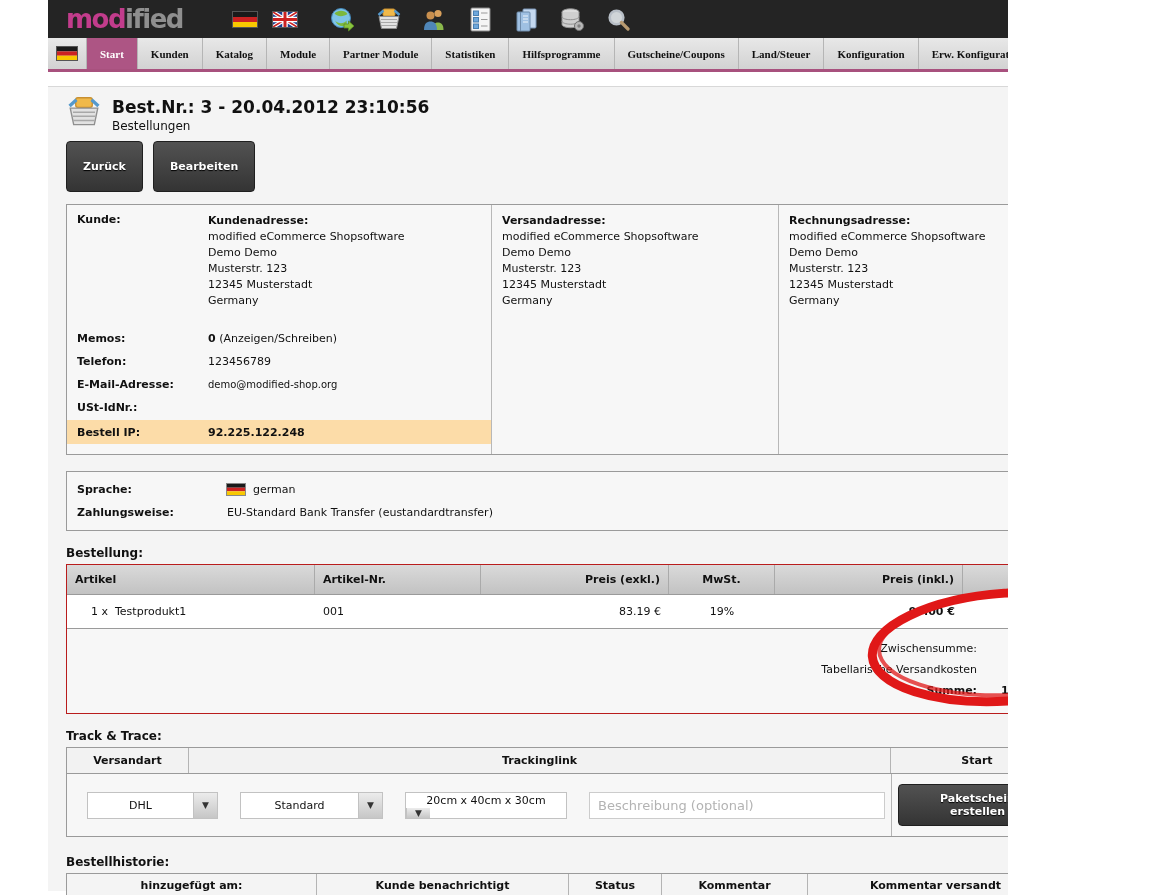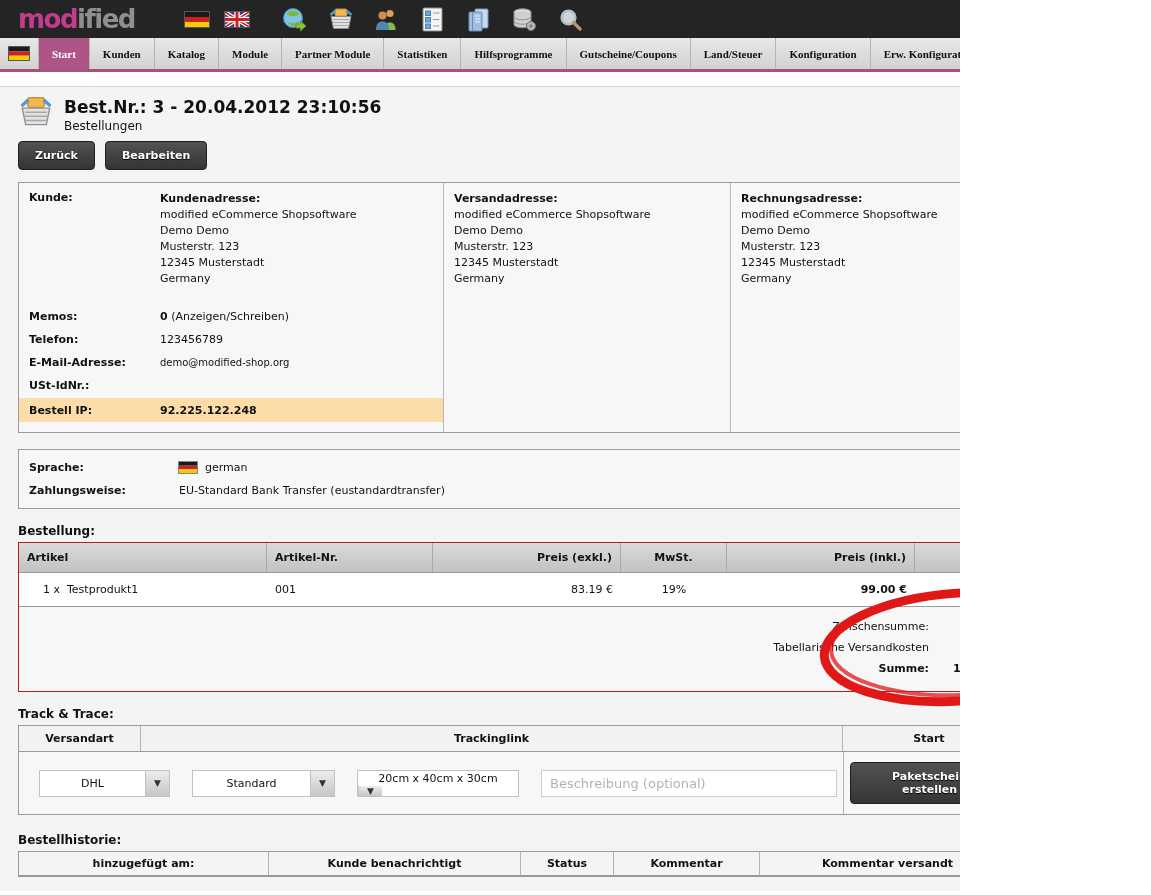--- a/index.html
+++ b/index.html
@@ -1,17 +1,17 @@
 <!DOCTYPE html>
 <html><head>
 <meta charset="utf-8">
 <style>
   * { box-sizing: border-box; }
   body { margin:0; background:#fff; font-family:"DejaVu Sans", sans-serif; color:#111; }
-  .screen { position:relative; width:960px; height:895px; overflow:hidden; background:#fff; }
+  .screen { position:relative; width:960px; height:895px; overflow:hidden; background:#fff;margin-left:48px; }
 
   
   .topbar { width:1148px; height:38px; background:#242424; display:flex; align-items:center; }
   .logo { margin-left:18px; font-size:26px; font-weight:bold; letter-spacing:-1.5px; line-height:38px; cursor:pointer; }
   .logo .p1 { color:#c23c8c; }
   .logo .p2 { color:#8f8f8f; }
   .top-flags { margin-left:48px; display:flex; gap:12px; align-items:center; }
   .top-icons { margin-left:30px; display:flex; gap:18px; align-items:center; }
   .icon-btn { width:28px; height:28px; display:flex; align-items:center; justify-content:center; cursor:pointer; }
   .flagbox { outline:1px solid #555; display:block; }
@@ -25,21 +25,21 @@
   .nav-gap { width:1148px; height:15px; background:#fff; border-bottom:1px solid #d8d8d8; }
 
   
   .content { position:relative; width:1148px; height:804px; background:#f4f4f4; border-right:1px solid #ccc; padding:8px 0 0 18px; }
 
   .title-block { display:flex; align-items:flex-start; gap:10px; }
   .title-text h1 { margin:2px 0 0; font-size:17px; font-weight:bold; }
   .title-text .subtitle { font-size:12px; margin-top:2px; }
 
   .btn-row { margin-top:8px; display:flex; gap:10px; }
-  .dark-btn { background:linear-gradient(#525252,#343434); color:#fff; font-weight:bold; font-size:11px; font-family:"DejaVu Sans",sans-serif; border:1px solid #1f1f1f; border-radius:4px; padding:7px 16px; cursor:pointer; text-shadow:0 1px 1px #000; }
+  .dark-btn { background:linear-gradient(#525252,#343434); color:#fff; font-weight:bold; font-size:11px; font-family:"DejaVu Sans",sans-serif; border:1px solid #1f1f1f; border-radius:4px; padding:18px 16px; cursor:pointer; text-shadow:0 1px 1px #000; }
 
   .panel { width:998px; border:1px solid #9a9a9a; background:#f7f7f7; }
   .panel1 { margin-top:12px; display:grid; grid-template-columns:424px 287px 1fr; }
   .panel1 .col { padding:8px 10px 10px; }
   .panel1 .col + .col { border-left:1px solid #b8b8b8; }
 
   .kv-row { display:flex; align-items:center; min-height:23px; font-size:11px; }
   .kv-row .lbl { width:131px; font-weight:bold; flex:none; }
   .kv-row.small .val { font-size:10px; }
   .kv-row.highlight { background:#fcdca8; font-weight:bold; margin:1px -10px 0; padding:0 10px; min-height:24px; }

